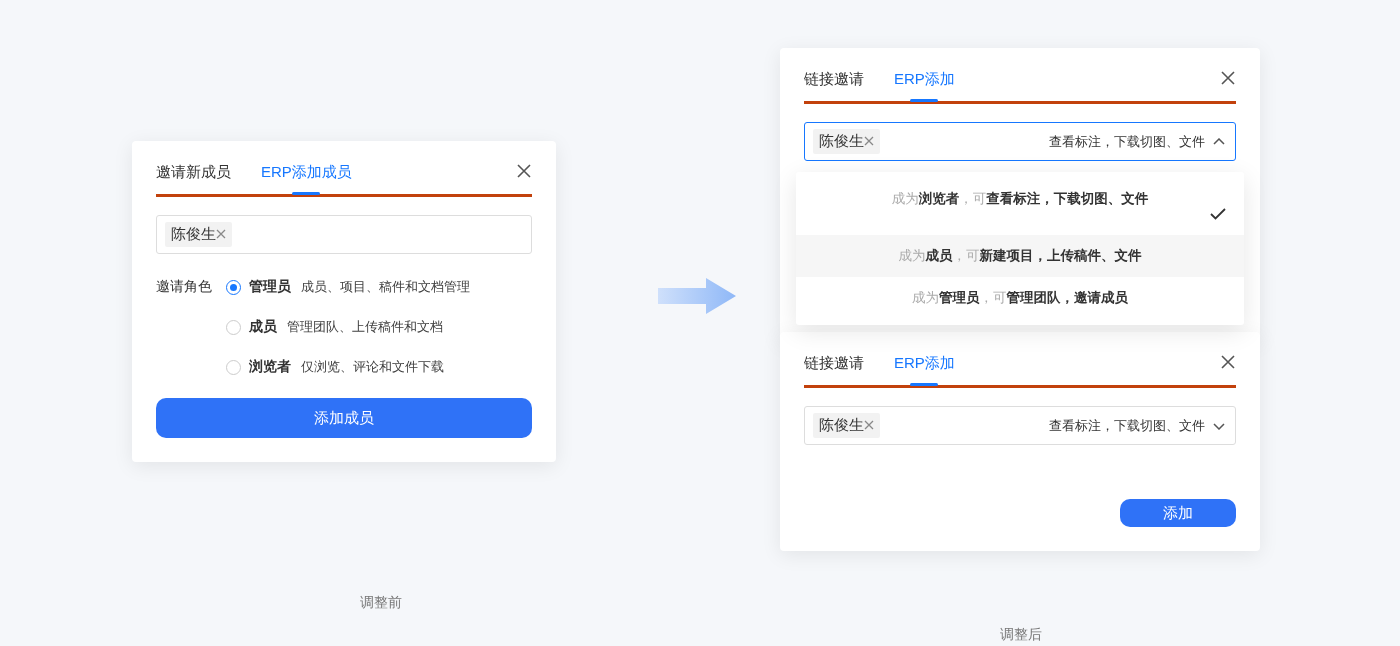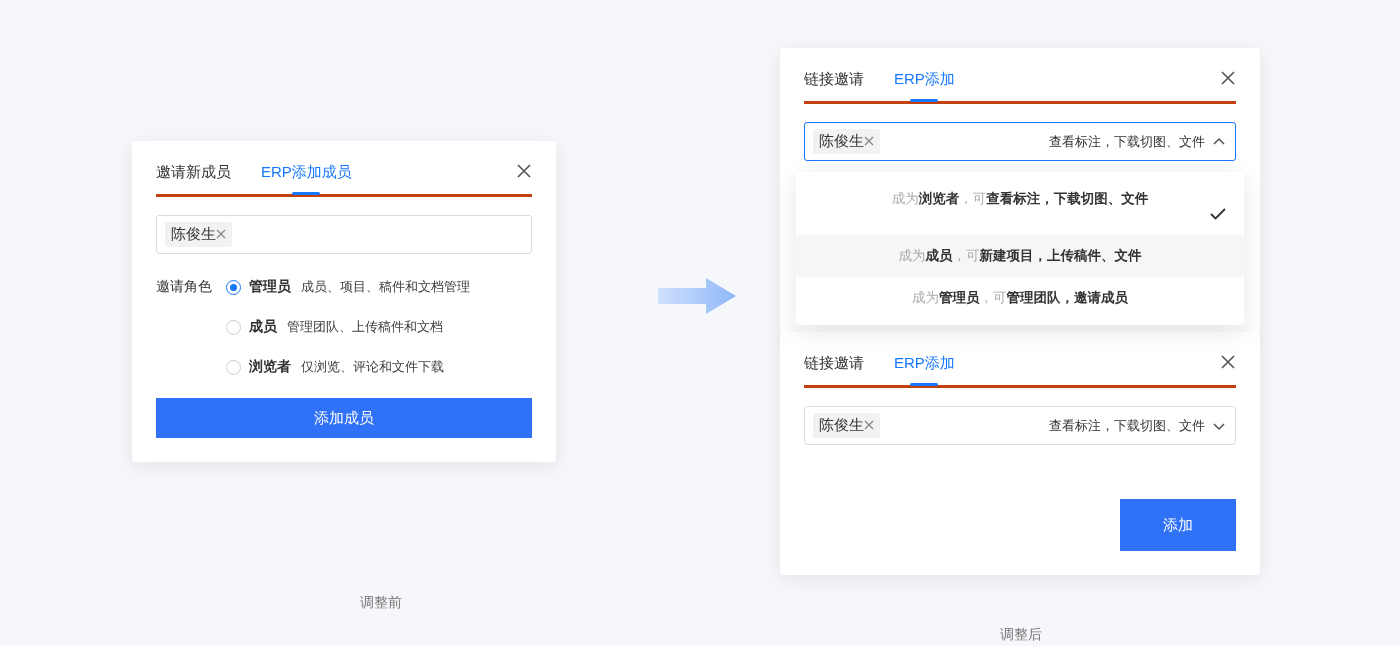--- a/index.html
+++ b/index.html
@@ -129,35 +129,35 @@
       color: #404040;
       font-size: 13px;
     }
     .role-indent {
       margin-left: 70px;
     }
     .btn-primary {
       background: #2f72f7;
       color: #fff;
       border: none;
-      border-radius: 0;
+      border-radius: 10px;
       height: 40px;
       font-size: 15px;
       cursor: pointer;
       display: flex;
       align-items: center;
       justify-content: center;
     }
     .btn-primary.full {
       width: 100%;
       margin-top: 16px;
     }
     .btn-primary.small {
       width: 116px;
-      height: 52px;
+      height: 28px;
       margin-left: auto;
       margin-top: 54px;
     }
 
     
     .arrow {
       position: absolute;
       left: 658px;
       top: 276px;
       width: 80px;

